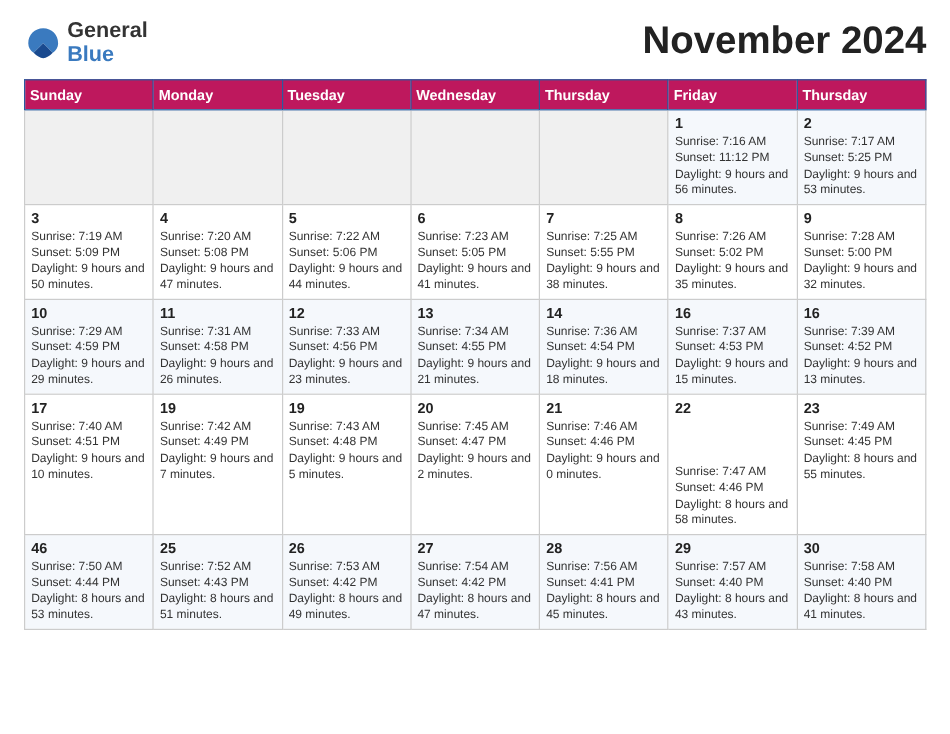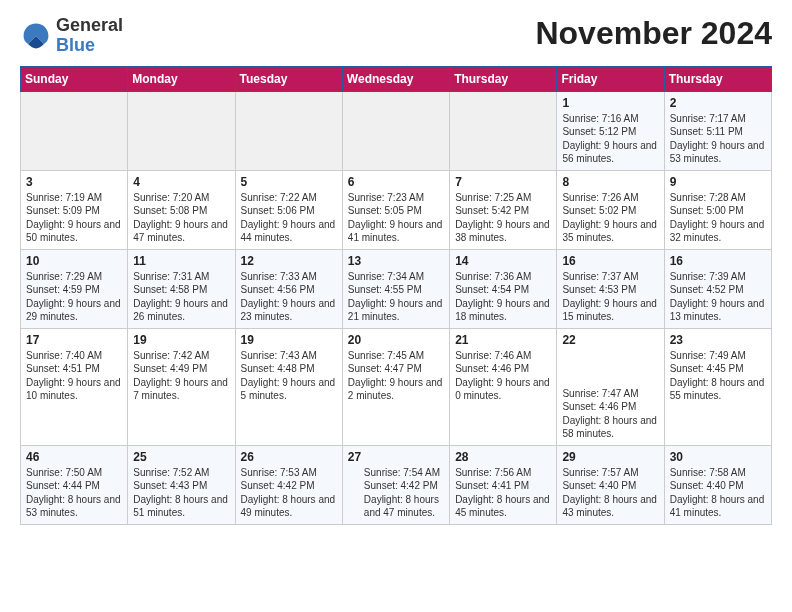--- a/index.html
+++ b/index.html
@@ -128,27 +128,27 @@
     <tbody id="calendar-body">
     <tr>
           <td class="empty"></td>
           <td class="empty"></td>
           <td class="empty"></td>
           <td class="empty"></td>
           <td class="empty"></td>
           <td>
             <span class="day-num">1</span>
             <div class="day-info" style="white-space: pre-line;">Sunrise: 7:16 AM
-Sunset: 5:12 PM
+Sunset: 11:12 PM
 Daylight: 9 hours and 56 minutes.</div>
           </td>
           <td>
             <span class="day-num">2</span>
             <div class="day-info" style="white-space: pre-line;">Sunrise: 7:17 AM
-Sunset: 5:11 PM
+Sunset: 5:25 PM
 Daylight: 9 hours and 53 minutes.</div>
           </td>
         </tr>
         <tr>
           <td>
             <span class="day-num">3</span>
             <div class="day-info" style="white-space: pre-line;">Sunrise: 7:19 AM
 Sunset: 5:09 PM
 Daylight: 9 hours and 50 minutes.</div>
           </td>
@@ -166,21 +166,21 @@
           </td>
           <td>
             <span class="day-num">6</span>
             <div class="day-info" style="white-space: pre-line;">Sunrise: 7:23 AM
 Sunset: 5:05 PM
 Daylight: 9 hours and 41 minutes.</div>
           </td>
           <td>
             <span class="day-num">7</span>
             <div class="day-info" style="white-space: pre-line;">Sunrise: 7:25 AM
-Sunset: 5:42 PM
+Sunset: 5:55 PM
 Daylight: 9 hours and 38 minutes.</div>
           </td>
           <td>
             <span class="day-num">8</span>
             <div class="day-info" style="white-space: pre-line;">Sunrise: 7:26 AM
 Sunset: 5:02 PM
 Daylight: 9 hours and 35 minutes.</div>
           </td>
           <td>
             <span class="day-num">9</span>
@@ -291,21 +291,21 @@
 Daylight: 8 hours and 51 minutes.</div>
           </td>
           <td>
             <span class="day-num">26</span>
             <div class="day-info" style="white-space: pre-line;">Sunrise: 7:53 AM
 Sunset: 4:42 PM
 Daylight: 8 hours and 49 minutes.</div>
           </td>
           <td>
             <span class="day-num">27</span>
-            <div class="day-info" style="white-space: pre-line; margin-left: 16px;">Sunrise: 7:54 AM
+            <div class="day-info" style="white-space: pre-line;">Sunrise: 7:54 AM
 Sunset: 4:42 PM
 Daylight: 8 hours and 47 minutes.</div>
           </td>
           <td>
             <span class="day-num">28</span>
             <div class="day-info" style="white-space: pre-line;">Sunrise: 7:56 AM
 Sunset: 4:41 PM
 Daylight: 8 hours and 45 minutes.</div>
           </td>
           <td>

